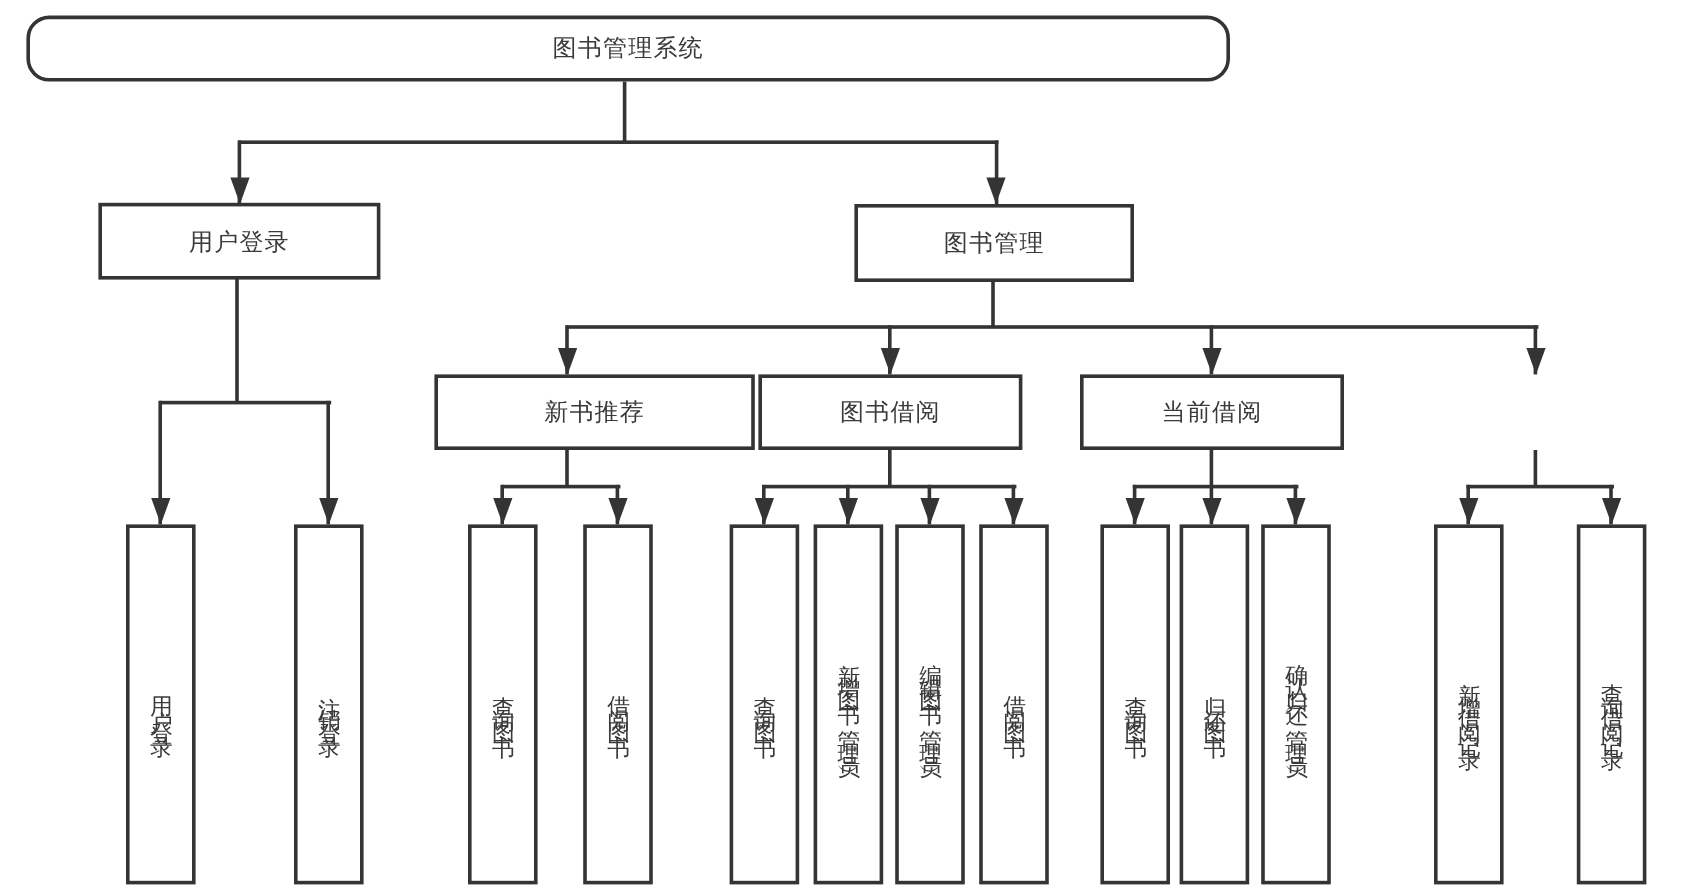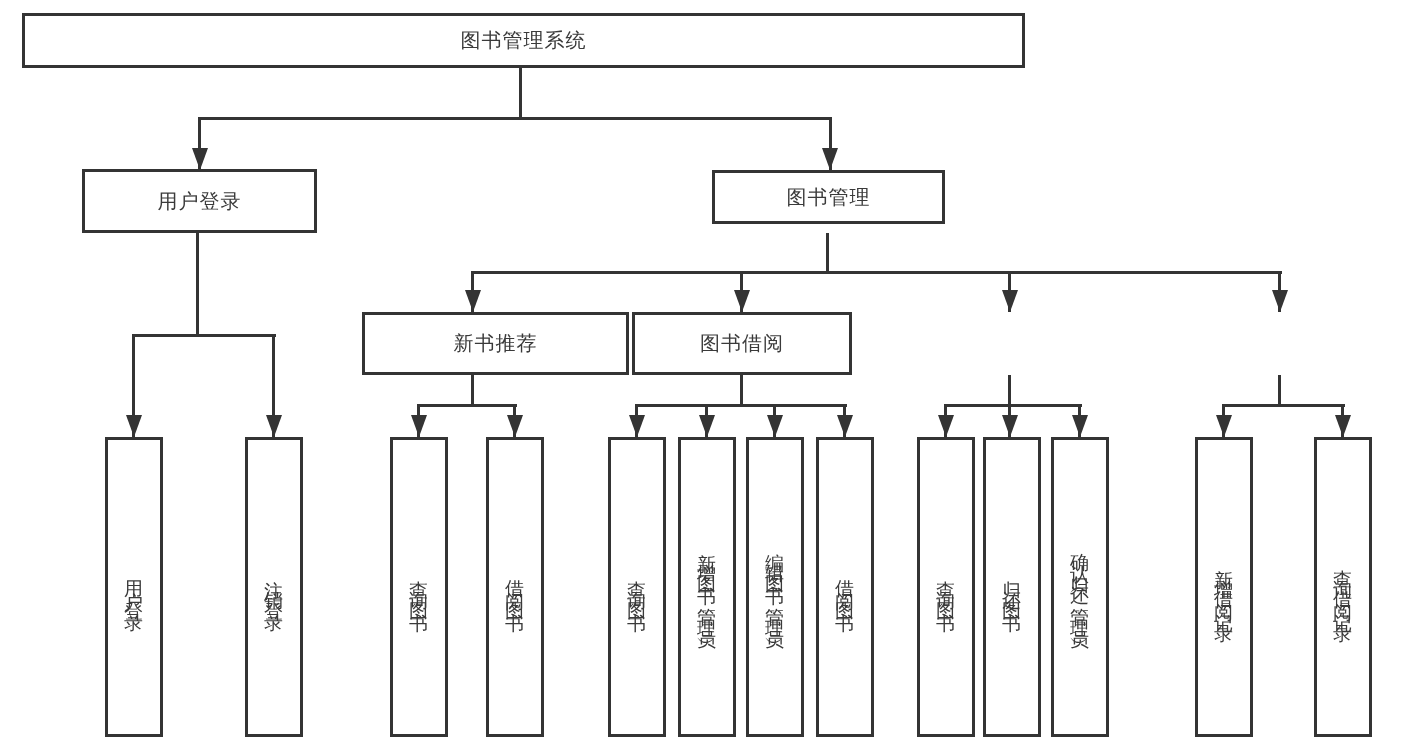--- a/index.html
+++ b/index.html
@@ -27,37 +27,40 @@
   .watermark{
     position:absolute;right:3px;bottom:4px;font-size:21px;
     color:rgba(139,139,151,0.85);letter-spacing:1px;white-space:nowrap;
   }
 </style>
 </head>
 <body>
 
 <div class="canvas">
 
-  <div class="node" style="left:22px;top:13px;width:1003px;height:55px;">
+  <div class="node" style="left:22px;top:13px;width:1003px;height:55px;border-radius:19px;">
     <span>图书管理系统</span>
   </div>
 
   <div class="node" style="left:82px;top:169px;width:235px;height:64px;">
     <span>用户登录</span>
   </div>
 
-  <div class="node" style="left:712px;top:170px;width:233px;height:54px;">
+  <div class="node" style="left:712px;top:170px;width:233px;height:65px;">
     <span>图书管理</span>
   </div>
 
   <div class="node" style="left:362px;top:312px;width:267px;height:63px;">
     <span>新书推荐</span>
   </div>
   <div class="node" style="left:632px;top:312px;width:220px;height:63px;">
     <span>图书借阅</span>
+  </div>
+  <div class="node" style="left:900px;top:312px;width:220px;height:63px;">
+    <span>当前借阅</span>
   </div>
 
   <div class="node leaf" style="left:105px;top:437px;width:58px;height:300px;">
     <span>用户登录</span>
   </div>
   <div class="node leaf" style="left:245px;top:437px;width:58px;height:300px;">
     <span>注销登录</span>
   </div>
 
   <div class="node leaf" style="left:390px;top:437px;width:58px;height:300px;">

